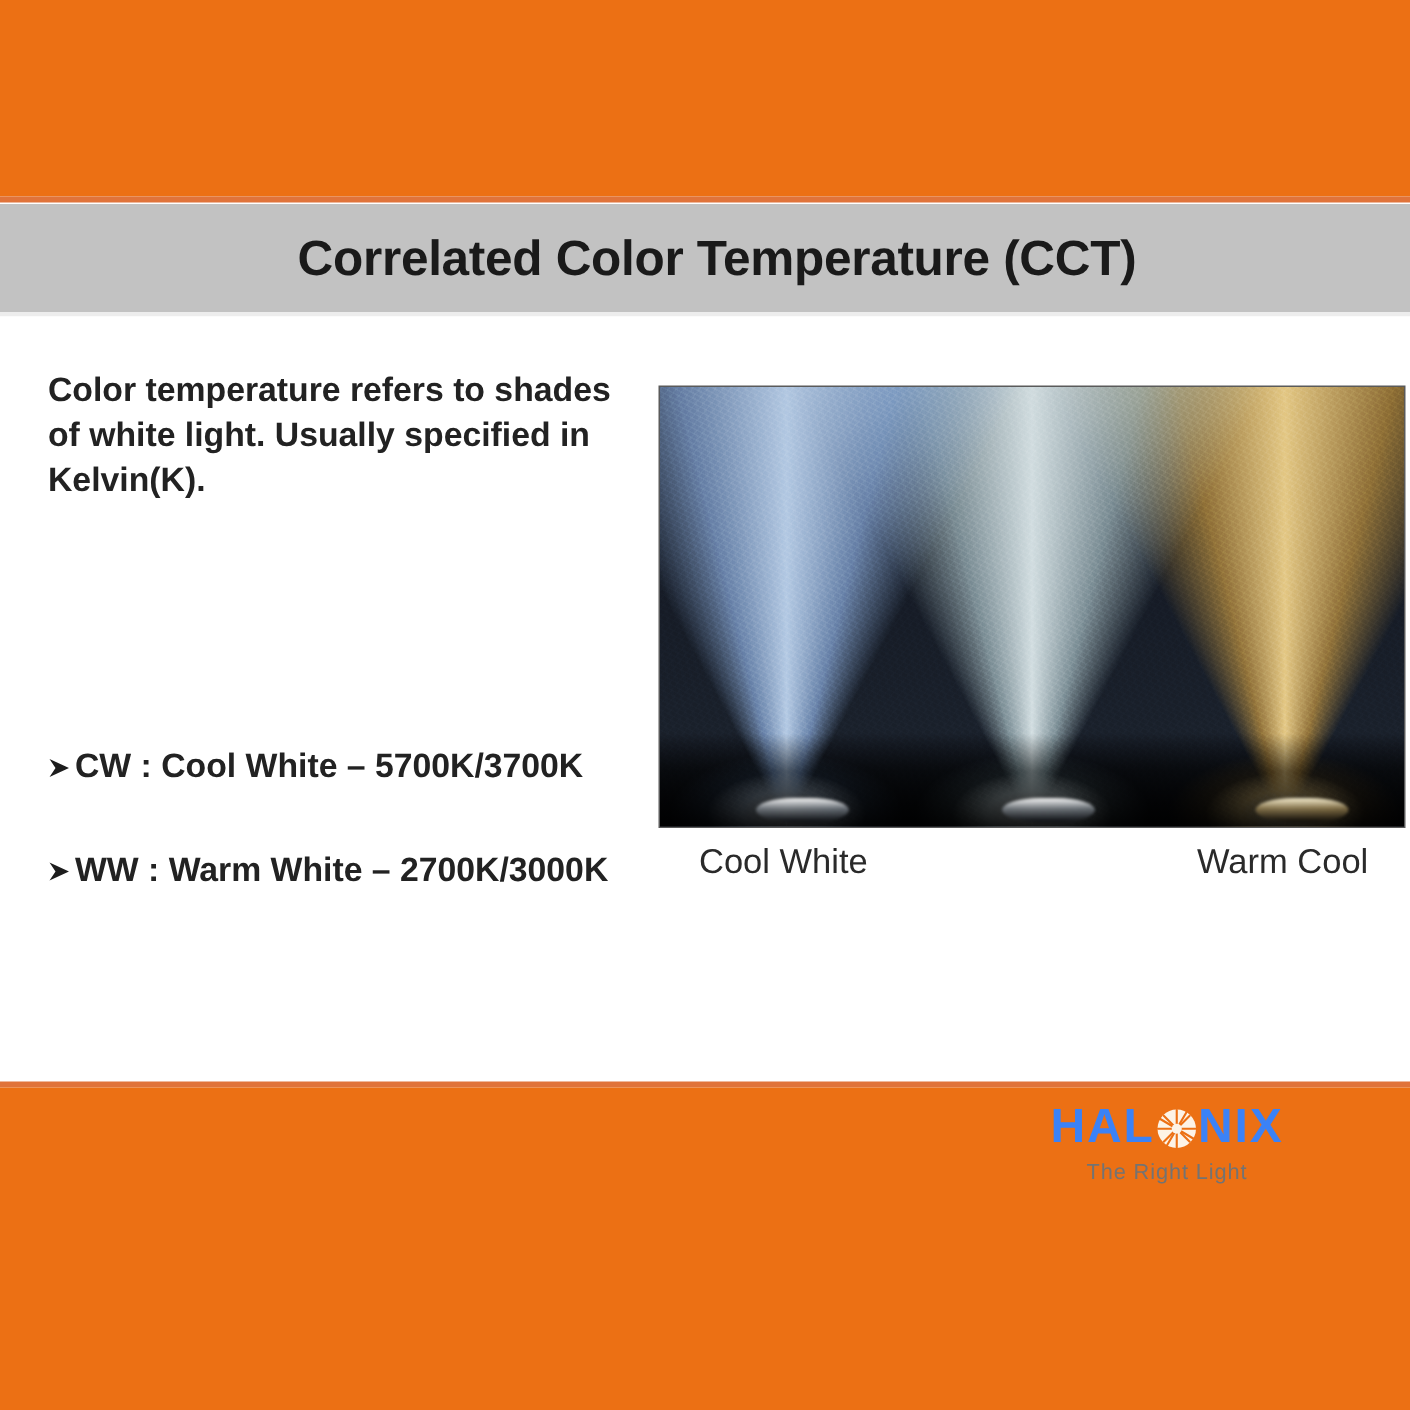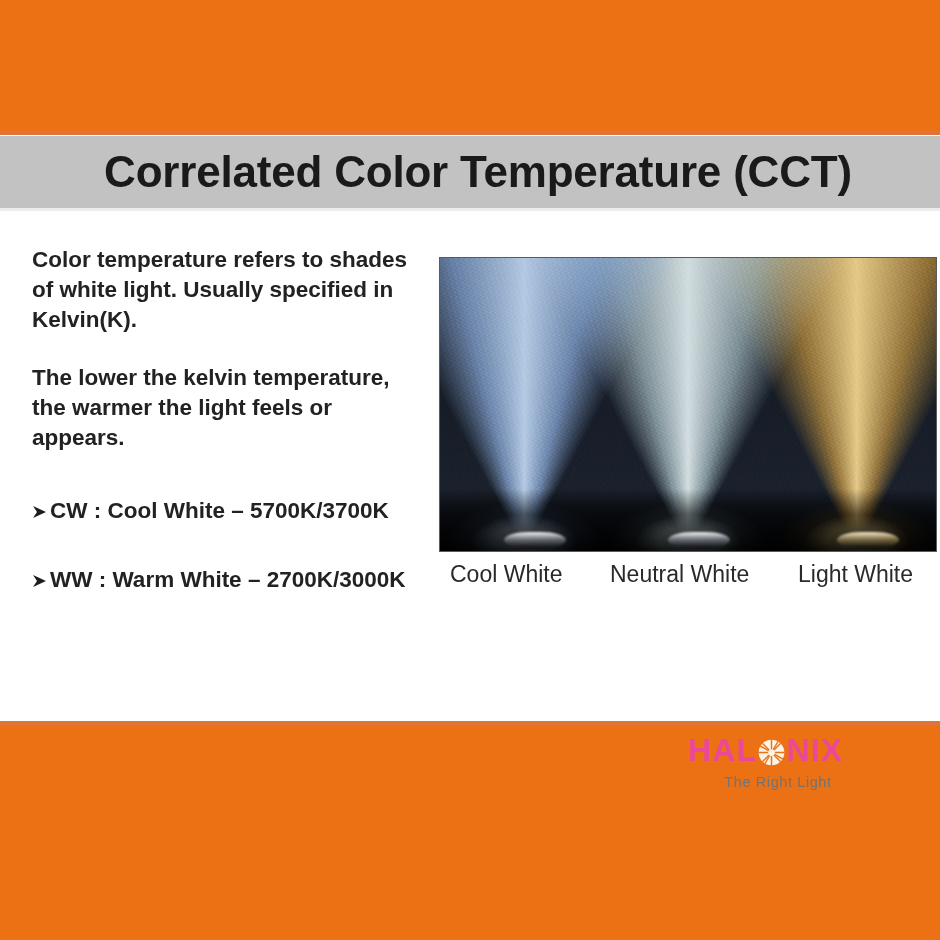--- a/index.html
+++ b/index.html
@@ -62,21 +62,21 @@
     top: 136px;
     width: 940px;
     height: 72px;
     background: #c2c2c2;
     display: flex;
     align-items: center;
   }
   .title-bar .title-text {
     width: 100%;
     text-align: center;
-    font-size: 44px;
+    font-size: 33px;
     font-weight: bold;
     color: #1a1a1a;
     letter-spacing: -0.2px;
     padding-left: 16px;
     box-sizing: border-box;
   }
   .title-underline {
     position: absolute;
     left: 0;
     top: 208px;
@@ -208,38 +208,39 @@
     height: 36px;
   }
   .caption {
     position: absolute;
     top: 0;
     font-size: 23px;
     line-height: 30px;
     color: #2a2a2a;
     white-space: nowrap;
   }
-  .caption.c1 { left: 10px; }
+  .caption.c1 { left: 26px; }
   .caption.c2 { left: 170px; }
   .caption.c3 { left: 358px; }
 
   
   .logo-block {
     position: absolute;
     left: 688px;
     top: 733px;
     width: 180px;
     text-align: center;
   }
   .logo-word {
     display: flex;
     align-items: center;
+    justify-content: center;
     font-size: 32px;
     font-weight: bold;
-    color: #ec4899;
+    color: #3b82f6;
     letter-spacing: 1.2px;
     line-height: 34px;
   }
   .logo-o {
     display: inline-block;
     width: 27px;
     height: 27px;
     margin: 0 1px;
     position: relative;
     top: 1px;
@@ -261,21 +262,20 @@
 
   <div class="title-bar">
     <div class="title-text">Correlated Color Temperature (CCT)</div>
   </div>
   <div class="title-underline"></div>
 
   <div class="content">
 
     <div class="left-col">
       <p class="para">Color temperature refers to shades of white light. Usually specified in Kelvin(K).</p>
-      <p class="para">The lower the kelvin temperature, the warmer the light feels or appears.</p>
     </div>
 
     <div class="bullets">
 
       <div class="bullet-row">
         <span class="bullet-marker">
           <svg width="16" height="14" viewBox="0 0 16 14" aria-hidden="true">
             <path d="M1 1 L14 7 L1 13 L5 7 Z" fill="#1d1d1d"></path>
           </svg>
         </span>
@@ -298,22 +298,21 @@
       <div class="photo"></div>
       <div class="photo-texture"></div>
       <div class="photo-floor"></div>
       <div class="fixture f1"></div>
       <div class="fixture f2"></div>
       <div class="fixture f3"></div>
     </div>
 
     <div class="captions">
       <span class="caption c1">Cool White</span>
-      <span class="caption c2">Neutral White</span>
-      <span class="caption c3">Light White</span>
+      <span class="caption c3">Warm Cool</span>
     </div>
 
   </div>
 
   <div class="band-bottom-edge"></div>
   <div class="band-bottom"></div>
 
   <div class="logo-block">
     <div class="logo-word">
       <span>HAL</span>

